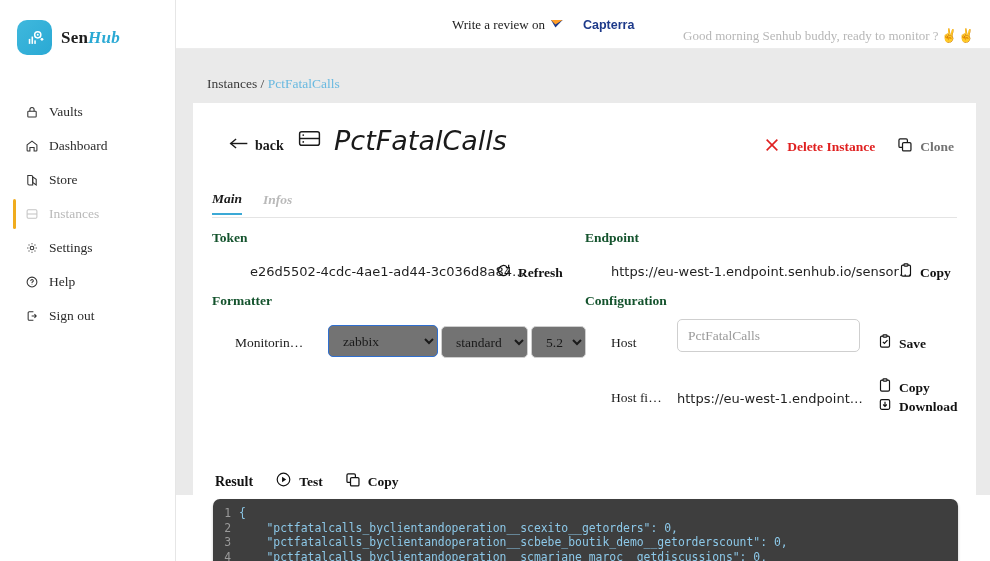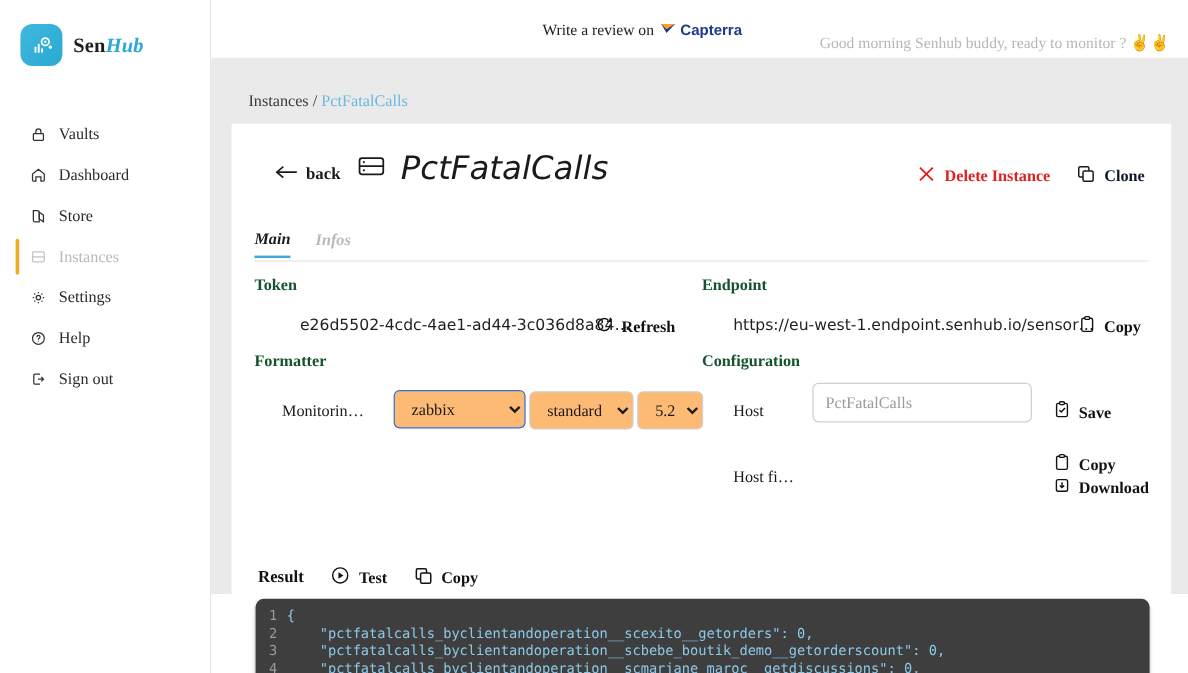--- a/index.html
+++ b/index.html
@@ -53,21 +53,21 @@
     position: absolute; left: 176px; top: 0;
     width: 814px; height: 49px;
     background: #ffffff;
     border-bottom: 1px solid #ececec;
   }
   .review {
     position: absolute; left: 276px; top: 16px;
     display: flex; align-items: center; gap: 5px;
     font-size: 13px; color: #222;
   }
-  .capterra { display:flex; align-items:center; gap:3px; }
+  .capterra { display:flex; align-items:center; gap:19px; }
   .capterra-word { font-family:"Liberation Sans", sans-serif; font-weight: bold; font-size: 12.5px; color:#1d3a8a; }
   .greeting {
     position: absolute; right: 14px; top: 28px;
     font-size: 13px; color: #b7b7b7;
     display: flex; align-items: flex-end; gap: 3px;
   }
   .greeting .hands { color:#f3b03a; letter-spacing:1px; }
 
   
   #content {
@@ -105,21 +105,21 @@
   }
   .head-actions {
     position: absolute; right: 22px; top: 34px;
     display: flex; align-items: center; gap: 22px;
   }
   .act {
     display: flex; align-items: center; gap: 7px;
     font-size: 13.5px; font-weight: bold; cursor: pointer;
   }
   .act.danger { color: #e02020; }
-  .act.plain { color: #0f172a; }
+  .act.plain { color: #737373; }
 
   
   .tabs {
     position: absolute; left: 19px; top: 86px;
     width: 745px;
     border-bottom: 1px solid #e4e4e4;
     display: flex; align-items: center; gap: 21px;
     height: 29px;
     font-style: italic;
   }
@@ -144,21 +144,21 @@
   }
   .linkact {
     display: flex; align-items: center; gap: 7px;
     font-size: 13.5px; font-weight: bold; color: #121212; cursor: pointer;
   }
 
   select.sel-box {
     height: 32px;
     border: 1px solid #cfcfcf;
     border-radius: 5px;
-    background: #fdba74;
+    background: #737373;
     font-size: 13.5px;
     font-family: "Liberation Serif", serif;
     color: #1a1a1a;
     padding: 0 6px 0 10px;
     cursor: pointer;
     appearance: auto;
   }
   select.sel-box.focused { border: 1.6px solid #2f6fd0; }
 
   input.txt {
@@ -419,20 +419,21 @@
           <svg width="14" height="15" viewBox="0 0 16 18" fill="none" stroke="#121212" stroke-width="1.4">
             <rect x="2.6" y="2.6" width="10.8" height="13.2" rx="1.6"></rect>
             <rect x="5.6" y="1" width="4.8" height="2.8" rx="1" fill="#fff"></rect>
             <path d="M5.4 9.4 7.3 11.2 11 7.3" stroke-width="1.5"></path>
           </svg>
         </span>
         <span>Save</span>
       </div>
 
       <div class="row-label" style="position:absolute; left:418px; top:287px;">Host fi…</div>
+      <div class="val-mono" style="position:absolute; left:484px; top:288px;">https://eu-west-1.endpoint…</div>
       <div class="linkact" style="position:absolute; left:685px; top:275px;">
         <span>
           <svg width="14" height="15" viewBox="0 0 16 18" fill="none" stroke="#121212" stroke-width="1.4">
             <rect x="2.6" y="2.6" width="10.8" height="13.2" rx="1.6"></rect>
             <rect x="5.6" y="1" width="4.8" height="2.8" rx="1" fill="#fff"></rect>
           </svg>
         </span>
         <span>Copy</span>
       </div>
       <div class="linkact" style="position:absolute; left:685px; top:294px;">

